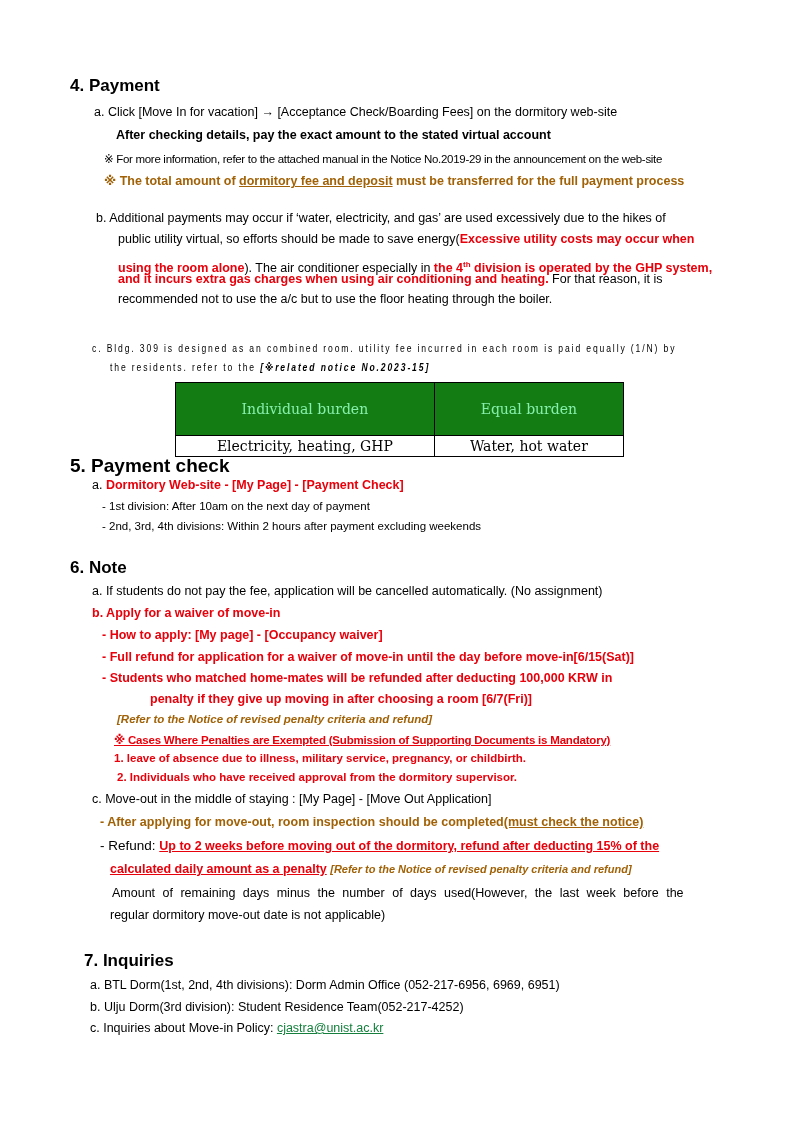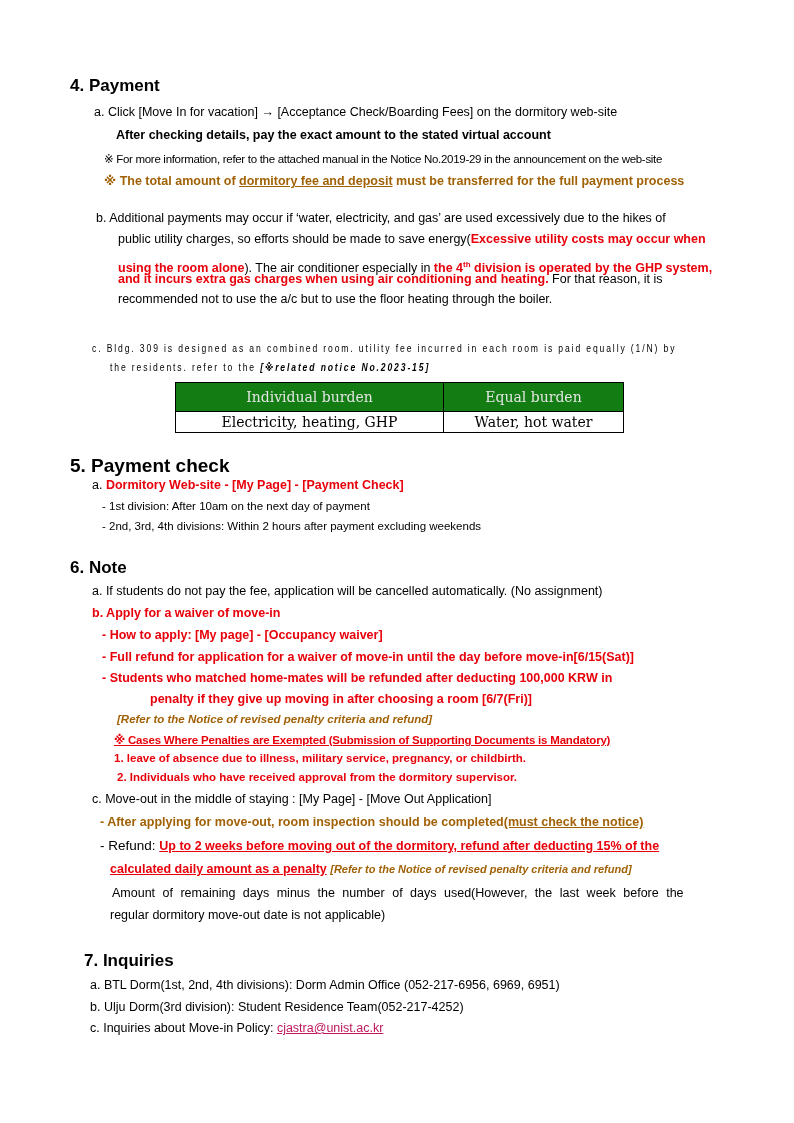--- a/index.html
+++ b/index.html
@@ -11,39 +11,39 @@
   .s { font-size: 11.5px; }
   .red { color: #e8000b; }
   .blue { color: #a16207; }
   .b { font-weight: bold; }
   .u { text-decoration: underline; }
   .i { font-style: italic; }
   .narrow { font-size: 11px; letter-spacing: 2.4px; transform: scaleX(0.78); transform-origin: left top; }
   sup { font-size: 8px; }
   table.burden { position: absolute; left: 175px; top: 382px; width: 449px; border-collapse: collapse;
                  font-family: "DejaVu Serif", "Liberation Serif", serif; font-size: 14px; }
-  table.burden th { background: #137d14; color: #e5e5e5; font-weight: normal; height: 20px; padding: 4px;
+  table.burden th { background: #137d14; color: #86efac; font-weight: normal; height: 20px; padding: 16px;
                     border: 1px solid #000; }
   table.burden td { height: 20px; padding: 0; text-align: center; border: 1px solid #000; }
-  a.mail { color: #be185d; text-decoration: underline; }
+  a.mail { color: #15803d; text-decoration: underline; }
 </style>
 </head>
 <body>
 
 <div class="abs h" style="left:70px;top:76px;">4. Payment</div>
 <div class="abs t" style="left:94px;top:105px;">a. Click [Move In for vacation] → [Acceptance Check/Boarding Fees] on the dormitory web-site</div>
 <div class="abs t b" style="left:116px;top:128px;">After checking details, pay the exact amount to the stated virtual account</div>
 <div class="abs s" style="left:104px;top:152px;letter-spacing:-0.3px;">※ For more information, refer to the attached manual in the Notice No.2019-29 in the announcement on the web-site</div>
 <div class="abs t b blue" style="left:104px;top:173px;">
   <span>※ The total amount of </span><span class="u">dormitory fee and deposit</span><span> must be transferred for the full payment process</span>
 </div>
 
 <div class="abs t" style="left:96px;top:211px;">b. Additional payments may occur if ‘water, electricity, and gas’ are used excessively due to the hikes of</div>
 <div class="abs t" style="left:118px;top:232px;">
-  <span>public utility charges, so efforts should be made to save energy(</span><span class="red b">Excessive utility costs may occur when</span>
+  <span>public utility virtual, so efforts should be made to save energy(</span><span class="red b">Excessive utility costs may occur when</span>
 </div>
 <div class="abs t" style="left:118px;top:260px;">
   <span class="red b">using the room alone</span><span>). The air conditioner especially in </span><span class="red b"><span>the 4</span><sup>th</sup><span> division is operated by the GHP system,</span></span>
 </div>
 <div class="abs t" style="left:118px;top:272px;">
   <span class="red b">and it incurs extra gas charges when using air conditioning and heating.</span><span> For that reason, it is</span>
 </div>
 <div class="abs t" style="left:118px;top:292px;">recommended not to use the a/c but to use the floor heating through the boiler.</div>
 
 <div class="abs narrow" style="left:92px;top:342px;">c. Bldg. 309 is designed as an combined room. utility fee incurred in each room is paid equally (1/N) by</div>

